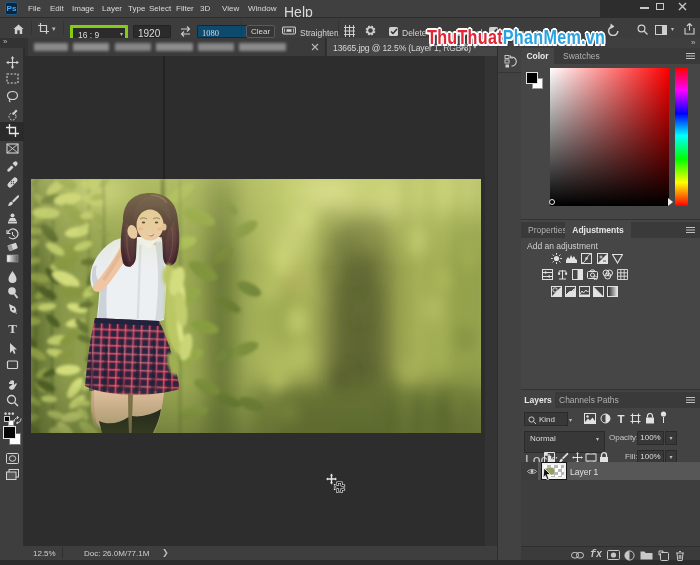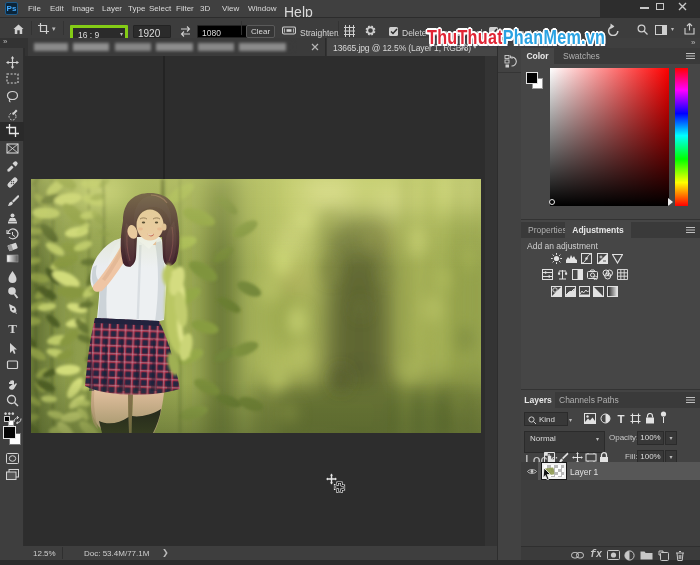--- a/index.html
+++ b/index.html
@@ -46,21 +46,21 @@
       <span class="abs" style="left:5px;top:1.5px;color:#dcdcdc;font-size:8.5px;">16 : 9</span>
       <span class="abs" style="left:47px;top:2px;color:#bbb;font-size:6px;">▾</span>
     </div>
     <div class="abs" style="left:133px;top:7px;width:38px;height:13px;background:#2b2b2b;border:1px solid #232323;border-radius:1px;">
       <span class="abs" style="left:4px;top:1.5px;color:#dcdcdc;font-size:10px;">1920</span>
     </div>
     <svg class="abs" style="left:179px;top:8px;" width="13" height="11" viewBox="0 0 13 11">
         <path d="M2 3h8M8 0.5L10.5 3L8 5.5" stroke="#cfcfcf" stroke-width="1.1" fill="none"></path>
         <path d="M11 8H3M5 5.5L2.5 8L5 10.5" stroke="#cfcfcf" stroke-width="1.1" fill="none"></path>
       </svg>
-    <div class="abs" style="left:197px;top:7px;width:62px;height:13px;background:#000000;border:1px solid #232323;border-radius:1px;">
+    <div class="abs" style="left:197px;top:7px;width:62px;height:13px;background:#0c4a6e;border:1px solid #232323;border-radius:1px;font-family:Liberation Serif, serif;">
       <span class="abs" style="left:4px;top:1.5px;color:#dcdcdc;font-size:8.5px;">1080</span>
     </div>
     <div class="abs" style="left:241px;top:3px;width:1px;height:14px;background:#333;"></div>
     <div class="abs" style="left:246px;top:7px;width:29px;height:13px;background:#363636;border:1px solid #5a5a5a;border-radius:2px;color:#dadada;font-size:8px;text-align:center;line-height:11px;">Clear</div>
     <svg class="abs" style="left:282px;top:8px;" width="14" height="9" viewBox="0 0 14 9">
         <rect x="0.5" y="1" width="13" height="7" rx="1.5" fill="none" stroke="#cfcfcf" stroke-width="1.1"></rect>
         <rect x="4.5" y="3.2" width="5" height="2.6" fill="#cfcfcf"></rect>
         <path d="M2.5 2.5v4M11.5 2.5v4" stroke="#cfcfcf" stroke-width="0.8"></path>
       </svg>
     <div class="abs" style="left:300px;top:10px;color:#d6d6d6;font-size:8.5px;">Straighten</div>
@@ -505,21 +505,21 @@
     <g>
         <path d="M11.5 9.5v2.5H9v4h2.5V19h4v-2.5H18v-4h-2.5V9.5Z" fill="none" stroke="#ededed" stroke-width="2.2"></path>
     <path d="M11.5 9.5v2.5H9v4h2.5V19h4v-2.5H18v-4h-2.5V9.5Z" fill="none" stroke="#1f1f1f" stroke-width="1"></path>
     <rect x="12.2" y="13.2" width="2.6" height="1.6" fill="#1f1f1f"></rect>
       </g>
   </svg>
 
   <div class="abs" style="left:0;top:546px;width:497px;height:14px;background:#3e3e3e;">
     <div class="abs" style="left:33px;top:3px;color:#cfcfcf;font-size:8px;">12.5%</div>
     <div class="abs" style="left:62px;top:1px;width:1px;height:12px;background:#2f2f2f;"></div>
-    <div class="abs" style="left:84px;top:3px;color:#cfcfcf;font-size:8px;">Doc: 53.4M/77.1M</div>
+    <div class="abs" style="left:84px;top:3px;color:#cfcfcf;font-size:8px;">Doc: 26.0M/77.1M</div>
     <div class="abs" style="left:162px;top:2px;color:#bbb;font-size:8px;">❯</div>
   </div>
   <div class="abs" style="left:0;top:560px;width:700px;height:5px;background:#2b2b2b;"></div>
 
   <div class="abs" style="left:497px;top:38px;width:24px;height:522px;background:#424242;border-left:1px solid #2d2d2d;">
     <svg class="abs" style="left:6px;top:17px;" width="13" height="13" viewBox="0 0 13 13">
         <rect x="1" y="0.5" width="4" height="3" fill="none" stroke="#cfcfcf" stroke-width="0.9"></rect>
         <rect x="1" y="5" width="4" height="3" fill="none" stroke="#cfcfcf" stroke-width="0.9"></rect>
         <rect x="1.5" y="9.5" width="3.5" height="3" fill="#cfcfcf"></rect>
         <path d="M7.5 11A4.5 4.5 0 1 0 6.5 2.2" stroke="#cfcfcf" fill="none" stroke-width="1.1"></path>

